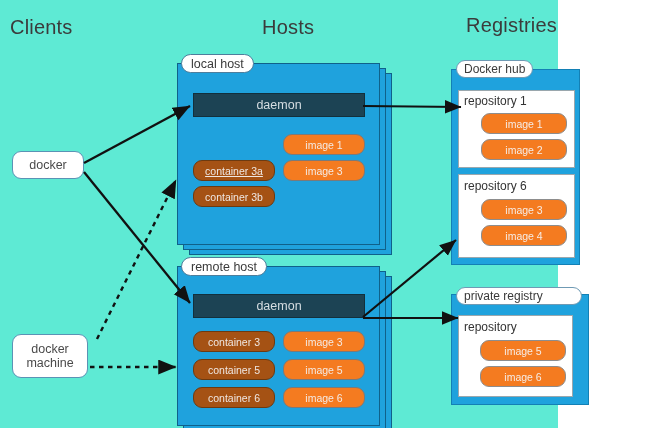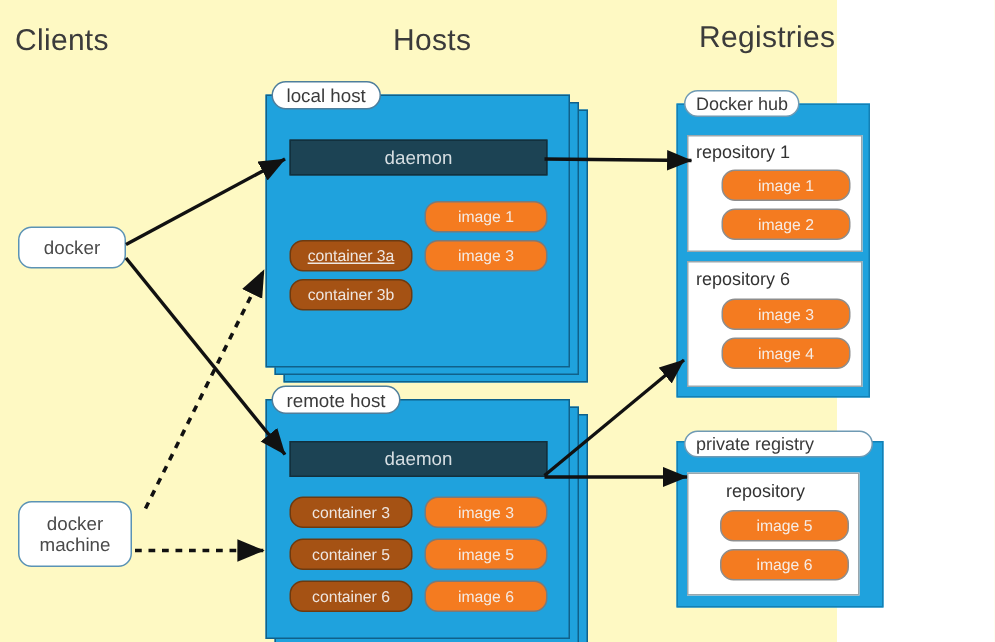--- a/index.html
+++ b/index.html
@@ -1,19 +1,19 @@
 <!DOCTYPE html>
 <html><head>
 <meta charset="utf-8">
 <style>
   html,body{margin:0;padding:0;background:#ffffff;}
   body{width:663px;height:428px;position:relative;overflow:hidden;
        font-family:"Liberation Sans","DejaVu Sans",sans-serif;
        -webkit-font-smoothing:antialiased;}
-  #stage{position:absolute;left:0;top:0;width:558px;height:428px;background:#fef9c3;}
+  #stage{position:absolute;left:0;top:0;width:558px;height:428px;background:#5eead4;}
 
   
   .col-head{position:absolute;color:#3b3b3b;font-size:20px;letter-spacing:.2px;white-space:nowrap;}
 
   
   .client-box{position:absolute;background:#ffffff;border:1.6px solid #5b93b5;
               border-radius:9px;color:#4a4a4a;font-size:12.5px;
               display:flex;align-items:center;justify-content:center;
               text-align:center;line-height:1.15;box-sizing:border-box;}
   .client-box span{display:block;}
@@ -119,21 +119,21 @@
       <div class="repo-title" style="left:5px;top:4px;">repository 6</div>
       <div class="reg-pill" style="left:22px;top:24px;width:86px;height:21px;">image 3</div>
       <div class="reg-pill" style="left:22px;top:50px;width:86px;height:21px;">image 4</div>
     </div>
   </div>
 
   <div class="registry" style="left:451px;top:294px;width:138px;height:111px;">
     <div class="reg-label" style="left:4px;top:-8px;width:126px;">private registry</div>
 
     <div class="repo" style="left:6px;top:20px;width:115px;height:82px;">
-      <div class="repo-title" style="left:5px;top:4px;margin-left:20px;">repository</div>
+      <div class="repo-title" style="left:5px;top:4px;">repository</div>
       <div class="reg-pill" style="left:21px;top:24px;width:86px;height:21px;">image 5</div>
       <div class="reg-pill" style="left:21px;top:50px;width:86px;height:21px;">image 6</div>
     </div>
   </div>
 
   <svg id="wires" viewBox="0 0 663 428">
     <defs>
       <marker id="arw" markerWidth="9" markerHeight="9" refX="7.4" refY="3.1" orient="auto" markerUnits="strokeWidth">
         <path d="M0,0 L7.6,3.1 L0,6.2 z" fill="#111"></path>
       </marker>

